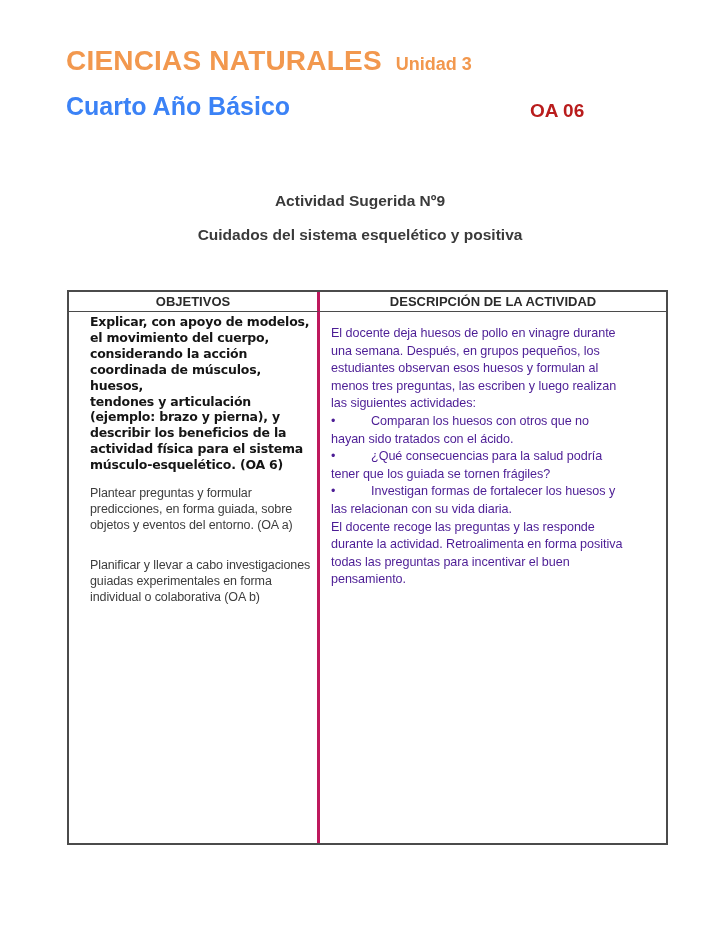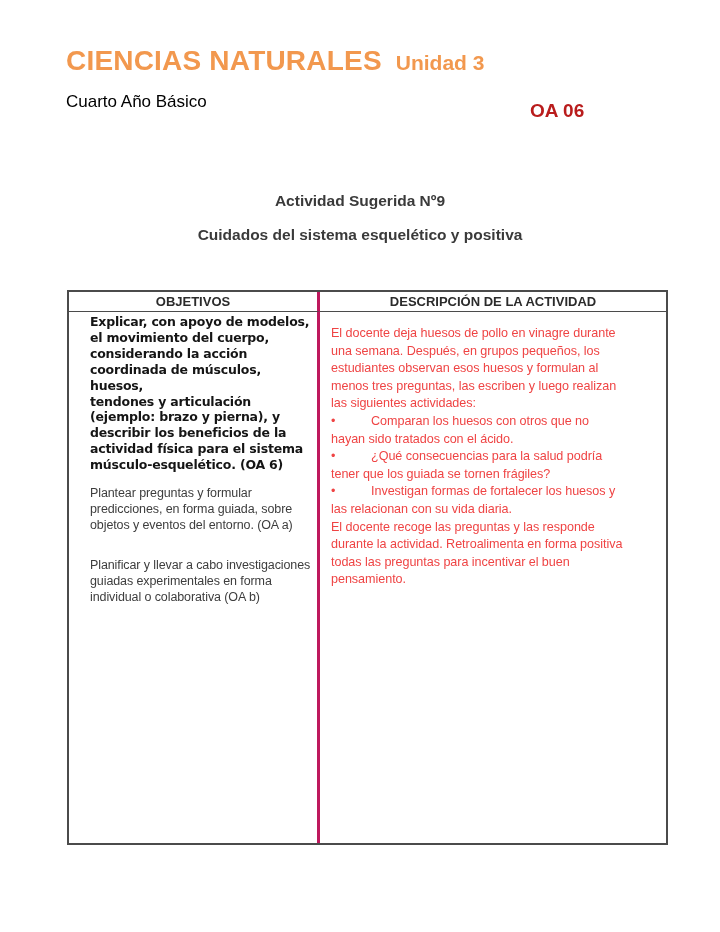--- a/index.html
+++ b/index.html
@@ -26,35 +26,35 @@
     gap: 14px;
     white-space: nowrap;
   }
   .main-title {
     font-size: 28px;
     font-weight: bold;
     color: #F2984E;
     letter-spacing: 0.2px;
   }
   .unit-label {
-    font-size: 21px;
+    font-size: 18px;
     font-weight: bold;
     color: #F2984E;
     margin-top: 6px;
   }
   .grade-row {
     position: absolute;
     left: 66px;
     top: 92px;
     white-space: nowrap;
   }
   .grade-title {
-    font-size: 17px;
-    font-weight: normal;
-    color: #000000;
+    font-size: 25px;
+    font-weight: bold;
+    color: #3b82f6;
   }
   .oa-badge {
     position: absolute;
     left: 530px;
     top: 100px;
     font-size: 19px;
     font-weight: bold;
     color: #b91c1c;
     white-space: nowrap;
   }
@@ -126,21 +126,21 @@
     line-height: 16px;
     color: #3D3D3D;
     white-space: pre-line;
     letter-spacing: -0.1px;
   }
   .obj-sec.p2 { margin-top: 24px; }
   .desc {
     margin: 0;
     font-size: 12.6px;
     line-height: 17.6px;
-    color: #ef4444;
+    color: #4c1d95;
     white-space: pre-line;
     letter-spacing: -0.05px;
   }
   .bullet-char {
     display: inline-block;
     width: 40px;
   }
 </style>
 </head>
 <body>

